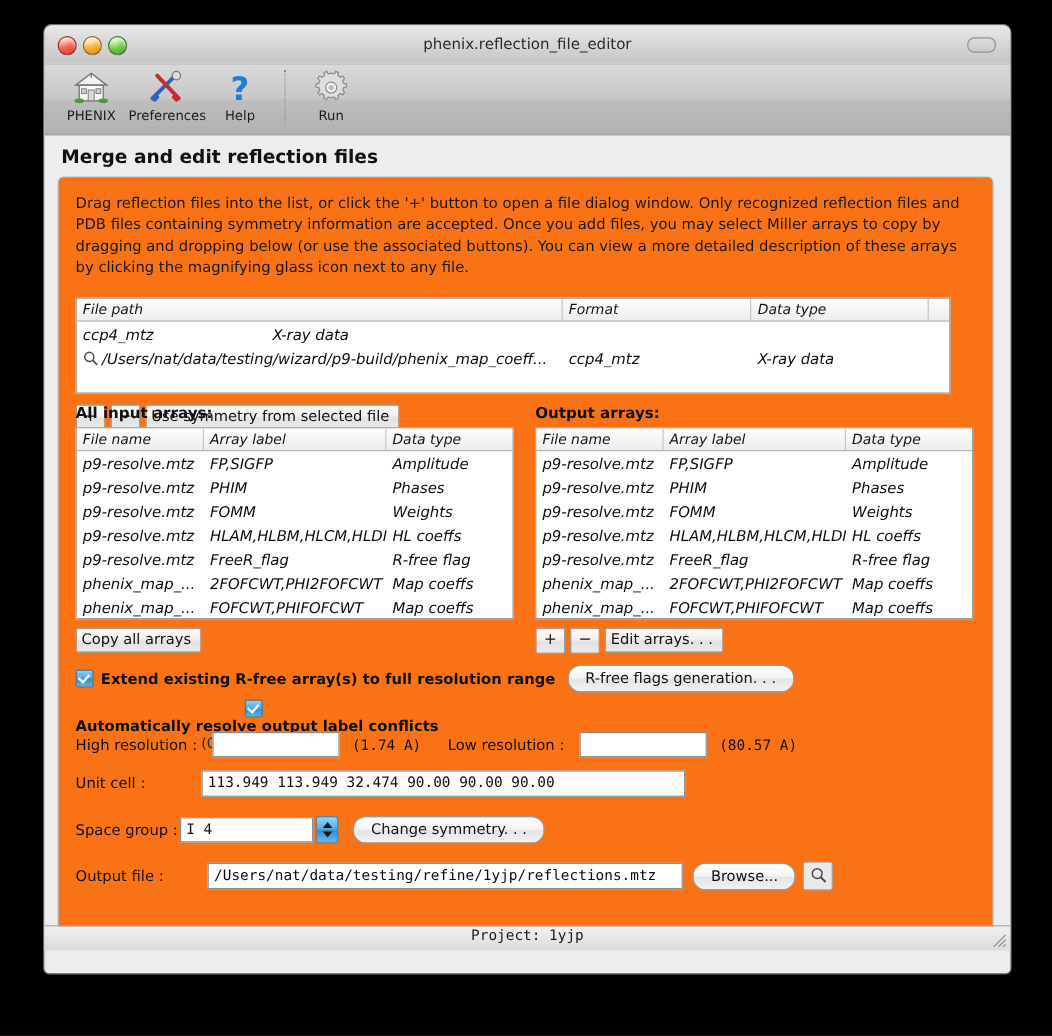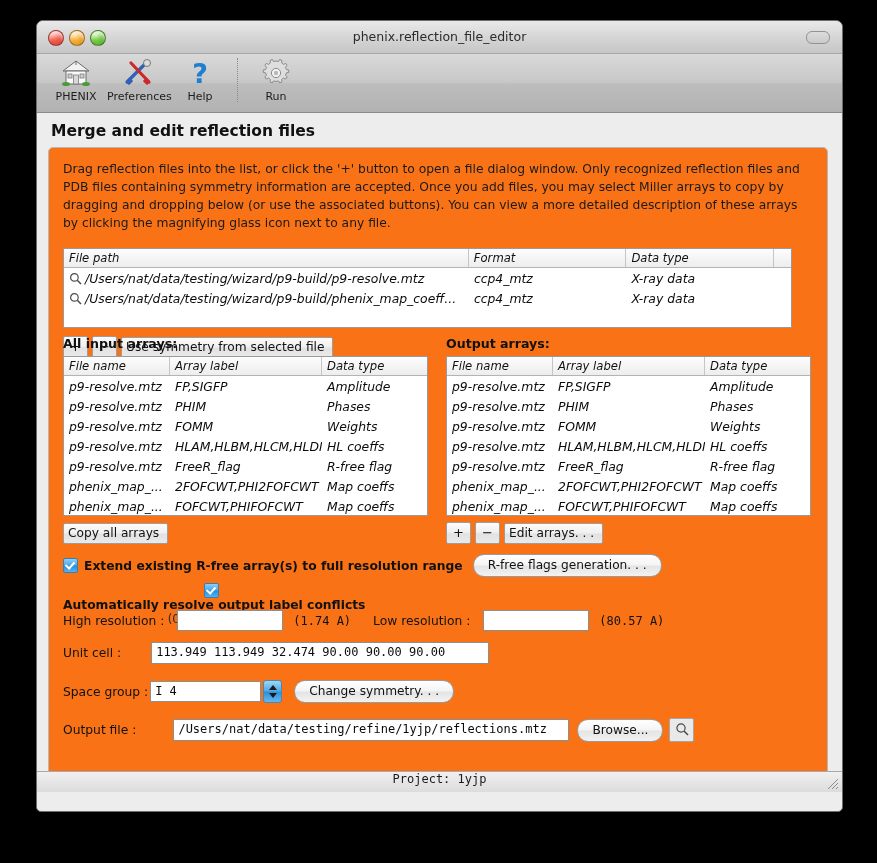--- a/index.html
+++ b/index.html
@@ -394,28 +394,20 @@
 
       <div id="file-table" class="tbl">
         <div class="tbl-head">
           <div class="c1">File path</div>
           <div class="c2">Format</div>
           <div class="c3">Data type</div>
           <div class="c4"></div>
         </div>
 
         <div class="tbl-row">
-          <div class="c1">
-            <span class="mag">
-              <svg width="13" height="13" viewBox="0 0 13 13">
-                <circle cx="5.4" cy="5.4" r="3.8" fill="none" stroke="#4a4a4a" stroke-width="1.2"></circle>
-                <line x1="8.3" y1="8.3" x2="12" y2="12" stroke="#4a4a4a" stroke-width="1.5"></line>
-              </svg>
-            </span><span>/Users/nat/data/testing/wizard/p9-build/p9-resolve.mtz</span>
-          </div>
           <div class="c2">ccp4_mtz</div>
           <div class="c3">X-ray data</div>
           <div class="c4"></div>
         </div>
 
         <div class="tbl-row">
           <div class="c1">
             <span class="mag">
               <svg width="13" height="13" viewBox="0 0 13 13">
                 <circle cx="5.4" cy="5.4" r="3.8" fill="none" stroke="#4a4a4a" stroke-width="1.2"></circle>
@@ -546,21 +538,21 @@
         <span class="fld-label">High resolution :</span>
         <div class="text-input" style="width:106px;height:21px;margin-left:13px"></div>
         <span class="paren" style="margin-left:10px">(1.74 A)</span>
         <span class="fld-label" style="margin-left:22px">Low resolution :</span>
         <div class="text-input" style="width:106px;height:21px;margin-left:13px"></div>
         <span class="paren" style="margin-left:10px">(80.57 A)</span>
       </div>
 
       <div id="row-unit">
         <span class="fld-label">Unit cell :</span>
-        <div class="text-input" style="width:338px;height:22px;margin-left:30px">113.949 113.949 32.474  90.00 90.00 90.00</div>
+        <div class="text-input" style="width:403px;height:22px;margin-left:47px">113.949 113.949 32.474  90.00 90.00 90.00</div>
       </div>
 
       <div id="row-sg">
         <span class="fld-label">Space group :</span>
         <div class="text-input" style="width:111px;height:21px;margin-left:2px">I 4</div>
         <div class="spinner">
           <div class="up"></div>
           <div class="dn"></div>
         </div>
         <span class="btn-round" style="margin-left:12px">Change symmetry. . .</span>

